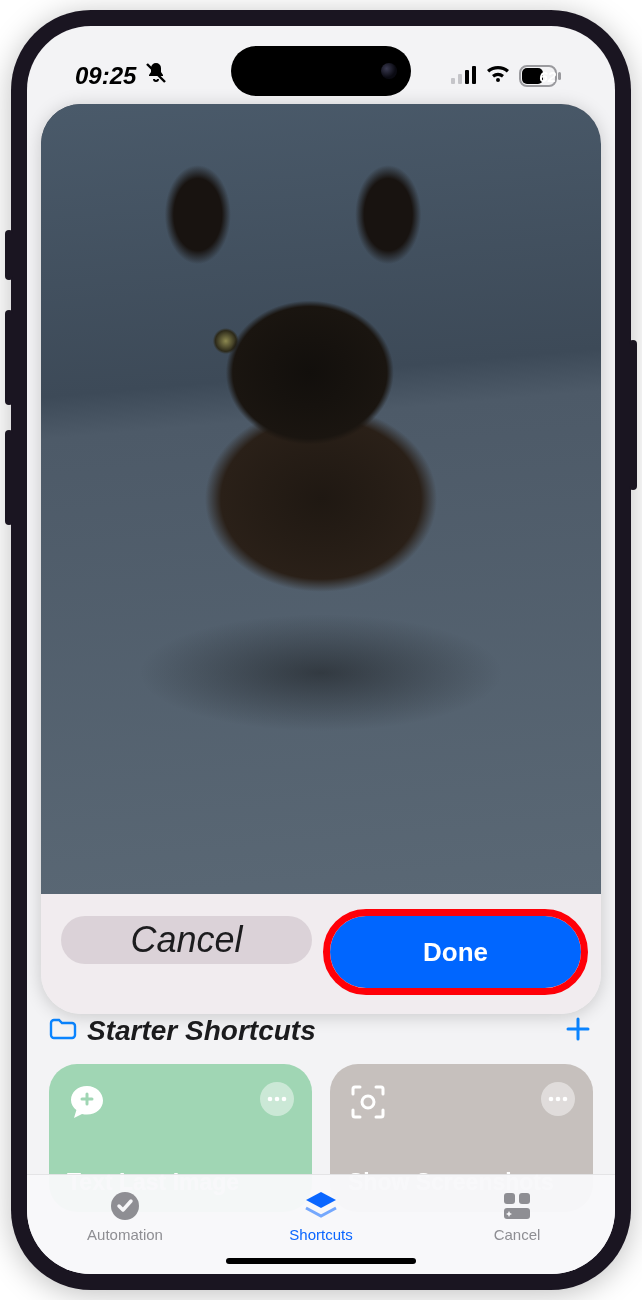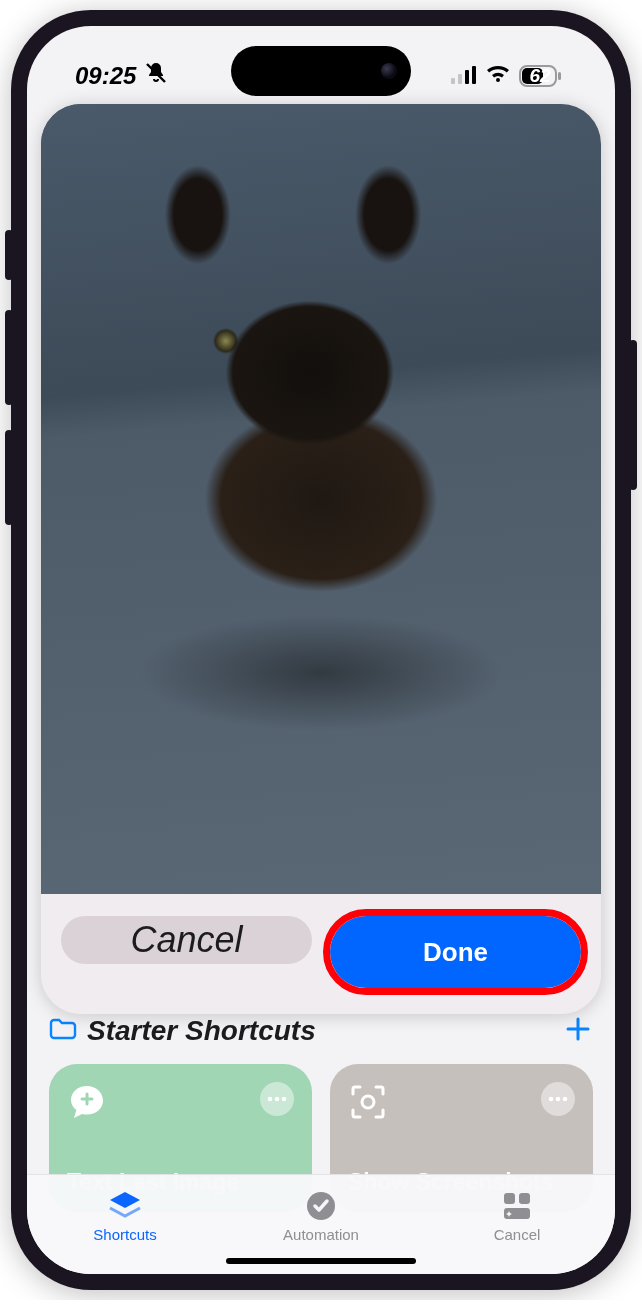--- a/index.html
+++ b/index.html
@@ -290,21 +290,21 @@
           <svg width="26" height="20" viewBox="0 0 26 20" fill="#000">
               <path d="M13 18a2 2 0 1 0 0-4 2 2 0 0 0 0 4zm-6-7a10 10 0 0 1 12 0l-2 2.5a6.5 6.5 0 0 0-8 0zM2 6a17 17 0 0 1 22 0l-2.2 2.6a13.5 13.5 0 0 0-17.6 0z"></path>
             </svg>
         </span>
         <span style="display:flex;align-items:center;position:relative">
           <svg width="42" height="22" viewBox="0 0 42 22">
               <rect x="1" y="1" width="36" height="20" rx="7" fill="none" stroke="#9a9a9e" stroke-width="2"></rect>
               <rect x="3" y="3" width="21" height="16" rx="5" fill="#000"></rect>
               <rect x="39" y="7" width="3" height="8" rx="1.5" fill="#9a9a9e"></rect>
             </svg>
-          <span style="position:absolute;left:5px;width:32px;text-align:center;color:#fff;font-size:19px;font-weight:700">62</span>
+          <span style="position:absolute;left:5px;width:32px;text-align:right;color:#fff;font-size:15px;font-weight:700">62</span>
         </span>
       </div>
     </div>
 
     <div class="preview-card">
       <div class="photo-area" aria-label="black-cat-photo"></div>
       <div class="button-row">
         <button class="pill-btn btn-cancel">Cancel</button>
         <div class="btn-done-wrap">
           <button class="btn-done">Done</button>
@@ -366,37 +366,37 @@
                   <circle cx="17" cy="3" r="2.3"></circle>
                 </svg>
             </span>
           </div>
           <div class="card-label">Show Screenshots</div>
         </div>
       </div>
     </div>
 
     <div class="tab-bar">
+      <div class="tab-item tab-inactive">
+        <span class="tab-icon">
+          <svg width="32" height="32" viewBox="0 0 32 32" fill="#8e8e93">
+              <circle cx="16" cy="16" r="14"></circle>
+              <path d="M10 16l4 4 8-9" stroke="#f6f6f8" stroke-width="3.5" fill="none" stroke-linecap="round" stroke-linejoin="round"></path>
+            </svg>
+        </span>
+        <span class="tab-label">Automation</span>
+      </div>
       <div class="tab-item tab-active">
         <span class="tab-icon">
           <svg width="36" height="32" viewBox="0 0 36 32" fill="#0a66ff">
               <path d="M18 2 3 10l15 8 15-8z"></path>
               <path d="M3 18l15 8 15-8" fill="none" stroke="#0a66ff" stroke-width="3" opacity="0.55"></path>
             </svg>
         </span>
         <span class="tab-label">Shortcuts</span>
-      </div>
-      <div class="tab-item tab-inactive">
-        <span class="tab-icon">
-          <svg width="32" height="32" viewBox="0 0 32 32" fill="#8e8e93">
-              <circle cx="16" cy="16" r="14"></circle>
-              <path d="M10 16l4 4 8-9" stroke="#f6f6f8" stroke-width="3.5" fill="none" stroke-linecap="round" stroke-linejoin="round"></path>
-            </svg>
-        </span>
-        <span class="tab-label">Automation</span>
       </div>
       <div class="tab-item tab-inactive">
         <span class="tab-icon">
           <svg width="32" height="32" viewBox="0 0 32 32" fill="#8e8e93">
               <rect x="3" y="3" width="11" height="11" rx="3"></rect>
               <rect x="18" y="3" width="11" height="11" rx="3"></rect>
               <rect x="3" y="18" width="26" height="11" rx="3"></rect>
               <path d="M8 21l1 2 2 1-2 1-1 2-1-2-2-1 2-1z" fill="#f6f6f8"></path>
             </svg>
         </span>

